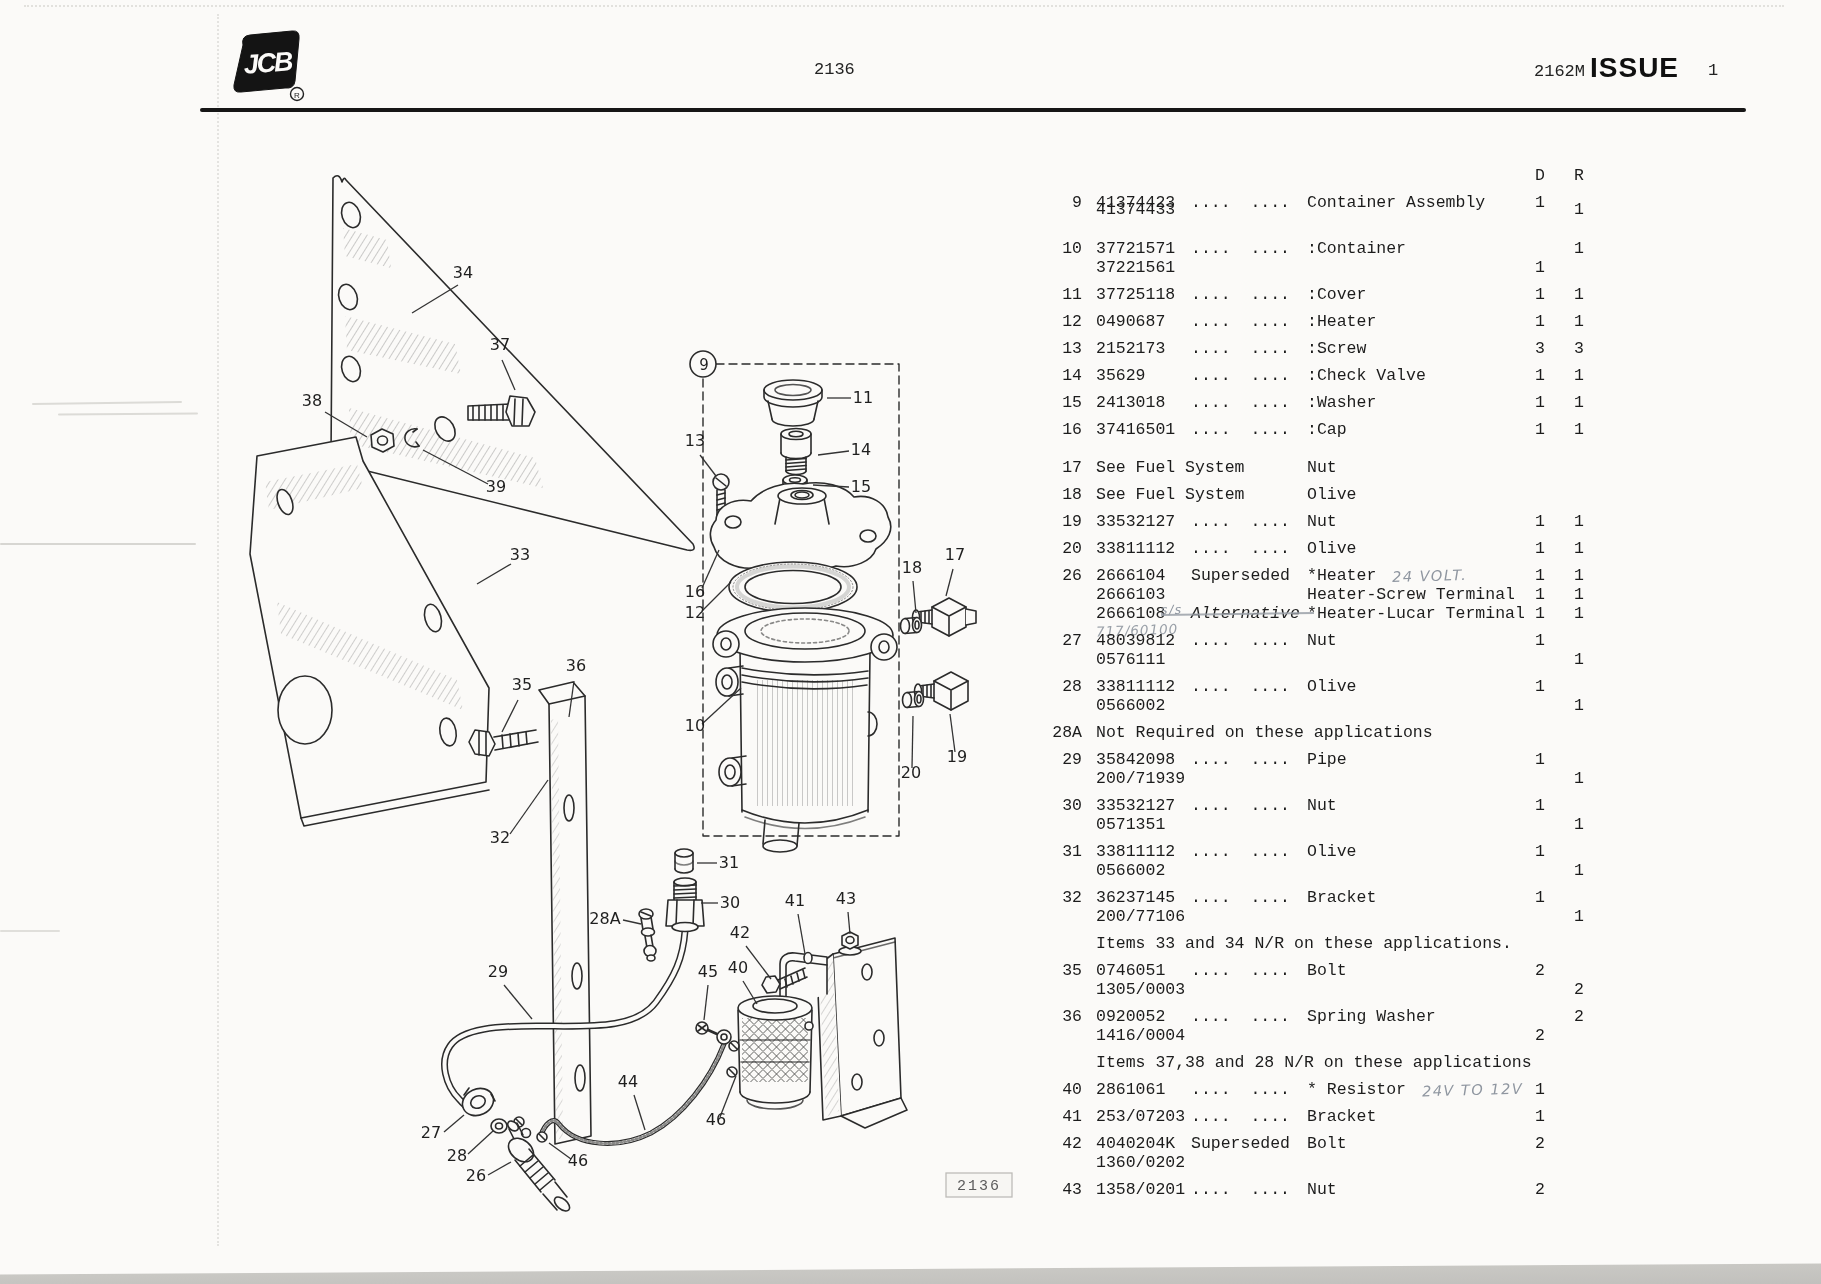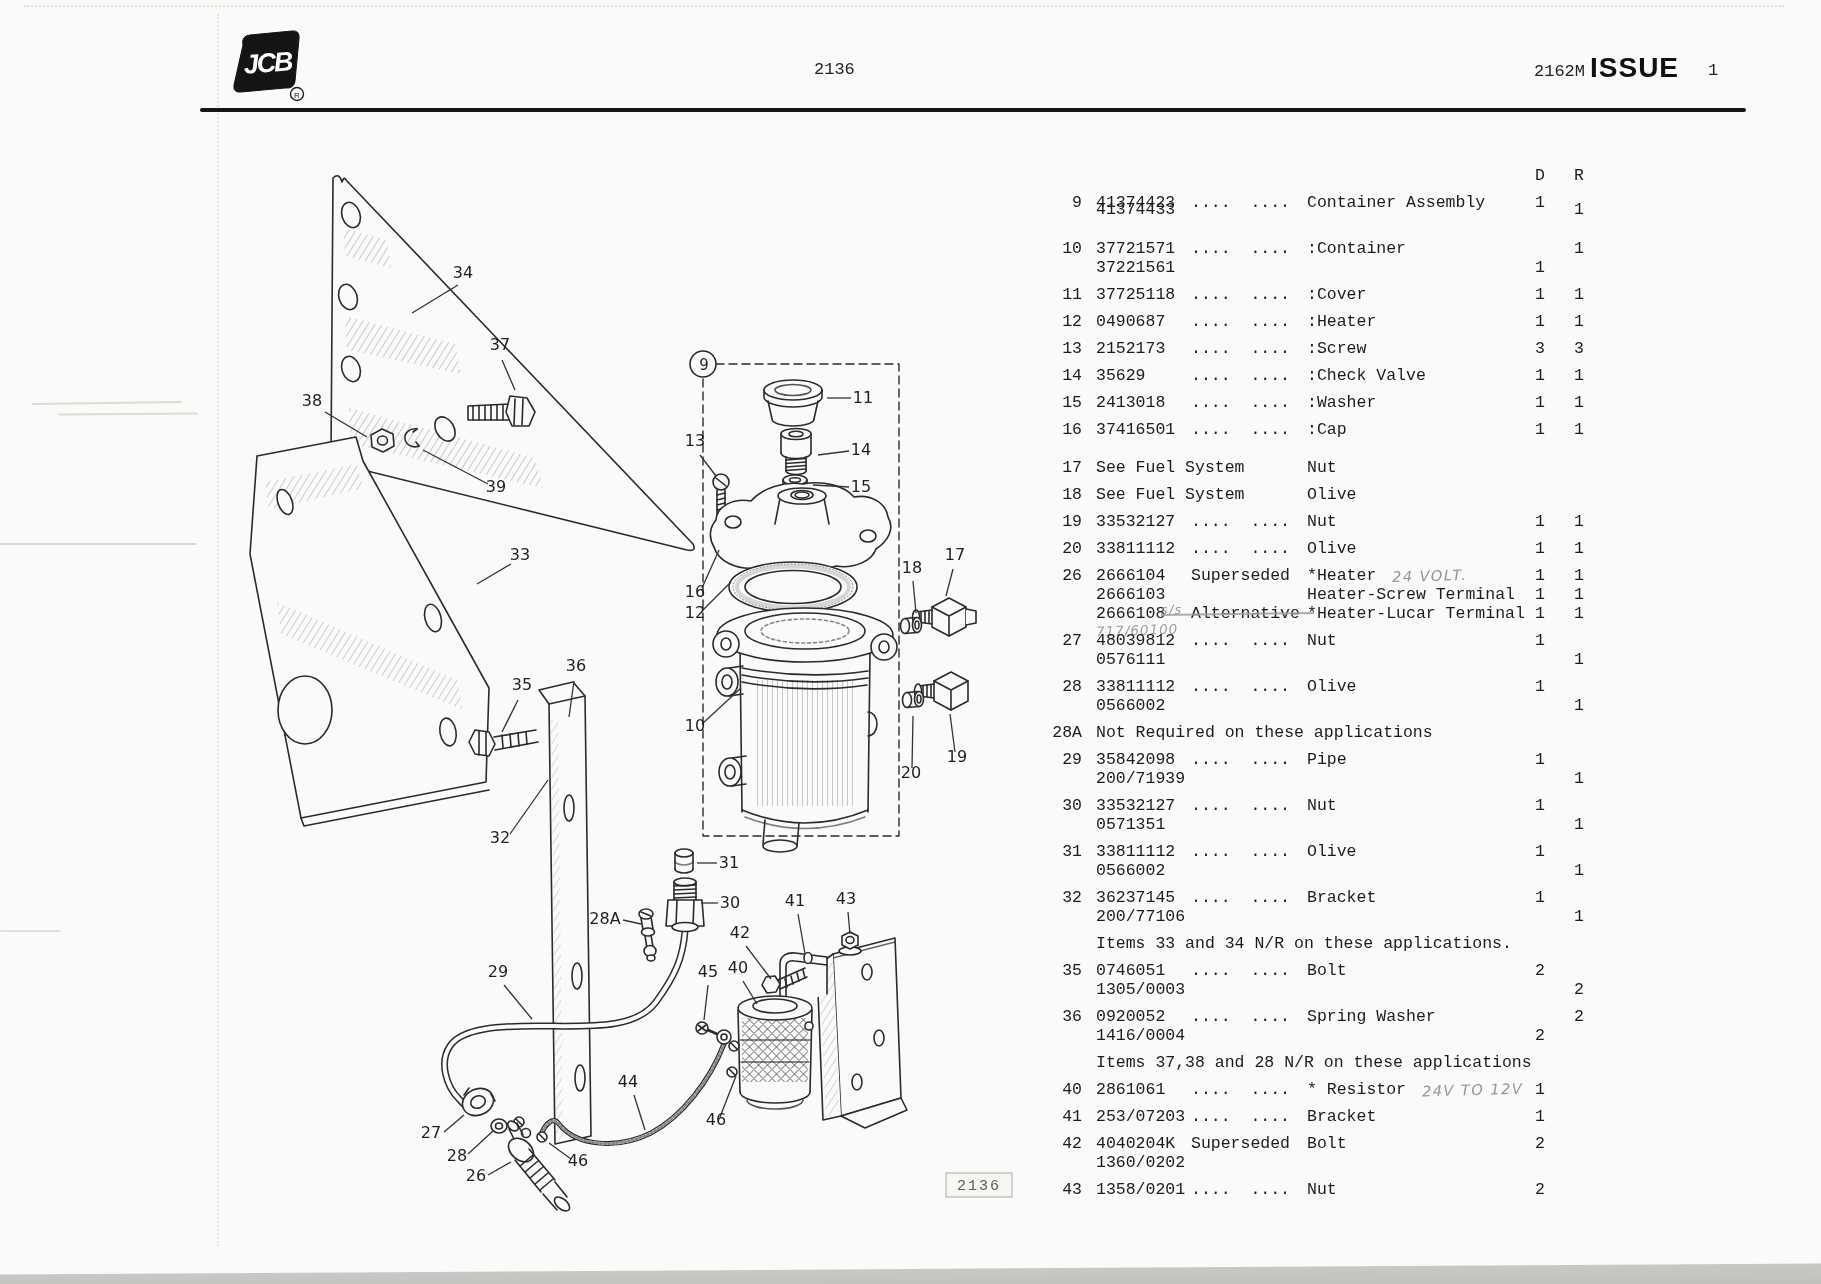--- a/index.html
+++ b/index.html
@@ -34,21 +34,21 @@
   .c-desc{left:259px;}
   .c-d{left:481px;width:22px;text-align:center;}
   .c-r{left:520px;width:22px;text-align:center;}
   .c-note{left:48px;}
   .hand{display:inline-block;transform:rotate(-1.6deg);font-family:"DejaVu Sans",sans-serif;
         font-style:italic;font-size:14.5px;color:#8f96a0;letter-spacing:1.5px;}
   .hand-ml{margin-left:16px;}
   .pencil-part{font-family:"DejaVu Sans",sans-serif;font-style:italic;font-size:13.5px;color:#9aa0a8;
         transform:rotate(-2deg);display:inline-block;letter-spacing:1px;}
   .pre-hand{position:absolute;left:-30px;top:-4px;font-size:12.5px;}
-  .strike{position:relative;display:inline-block;}
+  .strike{position:relative;display:inline-block;font-style:italic;}
   .strike::after{content:"";position:absolute;left:-30px;right:-14px;top:9px;height:1.6px;
         background:#9aa0a8;transform:rotate(-.8deg);opacity:.85;}
   
   .diagram{position:absolute;left:205px;top:120px;width:840px;height:1130px;}
   .co{font:16px "DejaVu Sans",sans-serif;fill:#1f1f1f;}
   .fig-badge{font:15px "DejaVu Sans",sans-serif;fill:#1f1f1f;}
   .figref{font:15px "Liberation Mono",monospace;fill:#5c5c5c;letter-spacing:2px;}
 </style>
 </head>
 <body>

